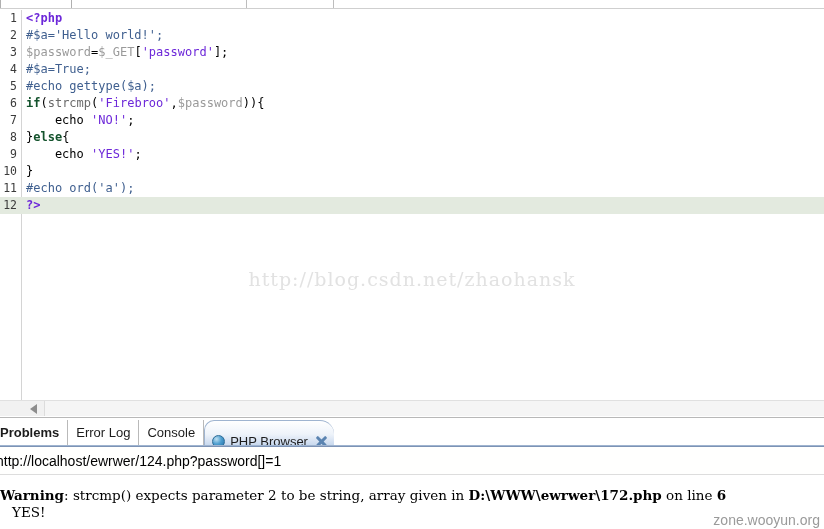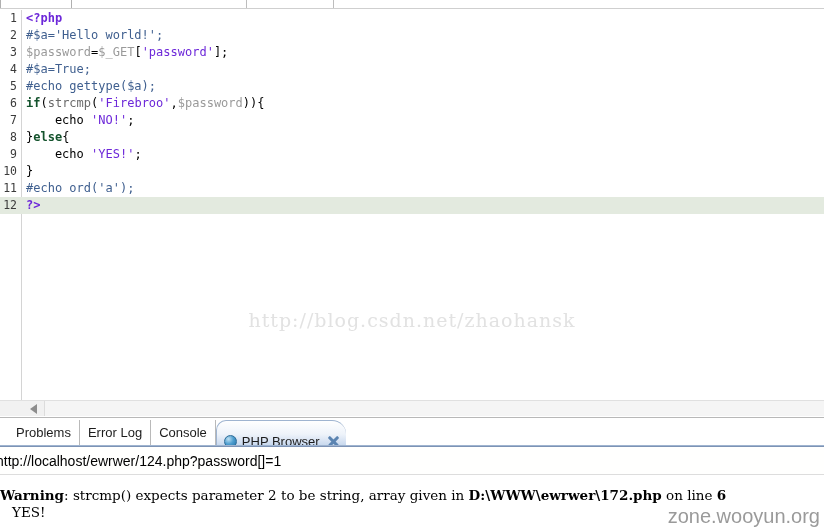--- a/index.html
+++ b/index.html
@@ -95,21 +95,20 @@
   #editor-watermark {
     position: absolute;
     left: 0; top: 258px;
     width: 824px;
     text-align: center;
     color: #e2e2e2;
     font-family: "DejaVu Serif", "Liberation Serif", serif;
     font-size: 19px;
     letter-spacing: 1px;
     pointer-events: none;
-    margin-top: 41px;
   }
 
   
   #editor-hscroll {
     position: absolute;
     left: 0; top: 400px;
     width: 824px; height: 16px;
     background: #f1f1f1;
     border-top: 1px solid #e0e0e0;
     box-sizing: border-box;
@@ -155,21 +154,21 @@
     display: flex;
     align-items: center;
     padding: 0 8px;
     font-size: 13px;
     color: #1c1c1c;
     border-right: 1px solid #b9b9b9;
     box-sizing: border-box;
     background: #ffffff;
     white-space: nowrap;
   }
-  .view-tab.first { padding-left: 16px; font-weight: normal; }
+  .view-tab.first { padding-left: 0; font-weight: bold; }
   .view-tab.active {
     border-right: none;
     background: linear-gradient(to bottom, #ffffff 0%, #eef3fa 55%, #c9d9ee 100%);
     border-top-left-radius: 10px;
     border-top-right-radius: 14px;
     border-left: 1px solid #9fb4d0;
     border-top: 1px solid #9fb4d0;
     padding: 16px 6px 0 7px;
     position: relative;
   }
@@ -246,21 +245,21 @@
     position: absolute;
     left: 12px; top: 29px;
     font-family: "DejaVu Serif", "Liberation Serif", serif;
     font-size: 13.5px;
     color: #000000;
   }
   .b { font-weight: bold; }
   #page-watermark {
     position: absolute;
     right: 4px; bottom: 1px;
-    font-size: 20px;
+    font-size: 14px;
     color: #9a9a9a;
     font-family: "Liberation Sans", sans-serif;
     pointer-events: none;
   }
 </style>
 </head>
 <body>
 
 <div id="editor-tabstrip">
   <div class="tab-ghost g1"></div>

